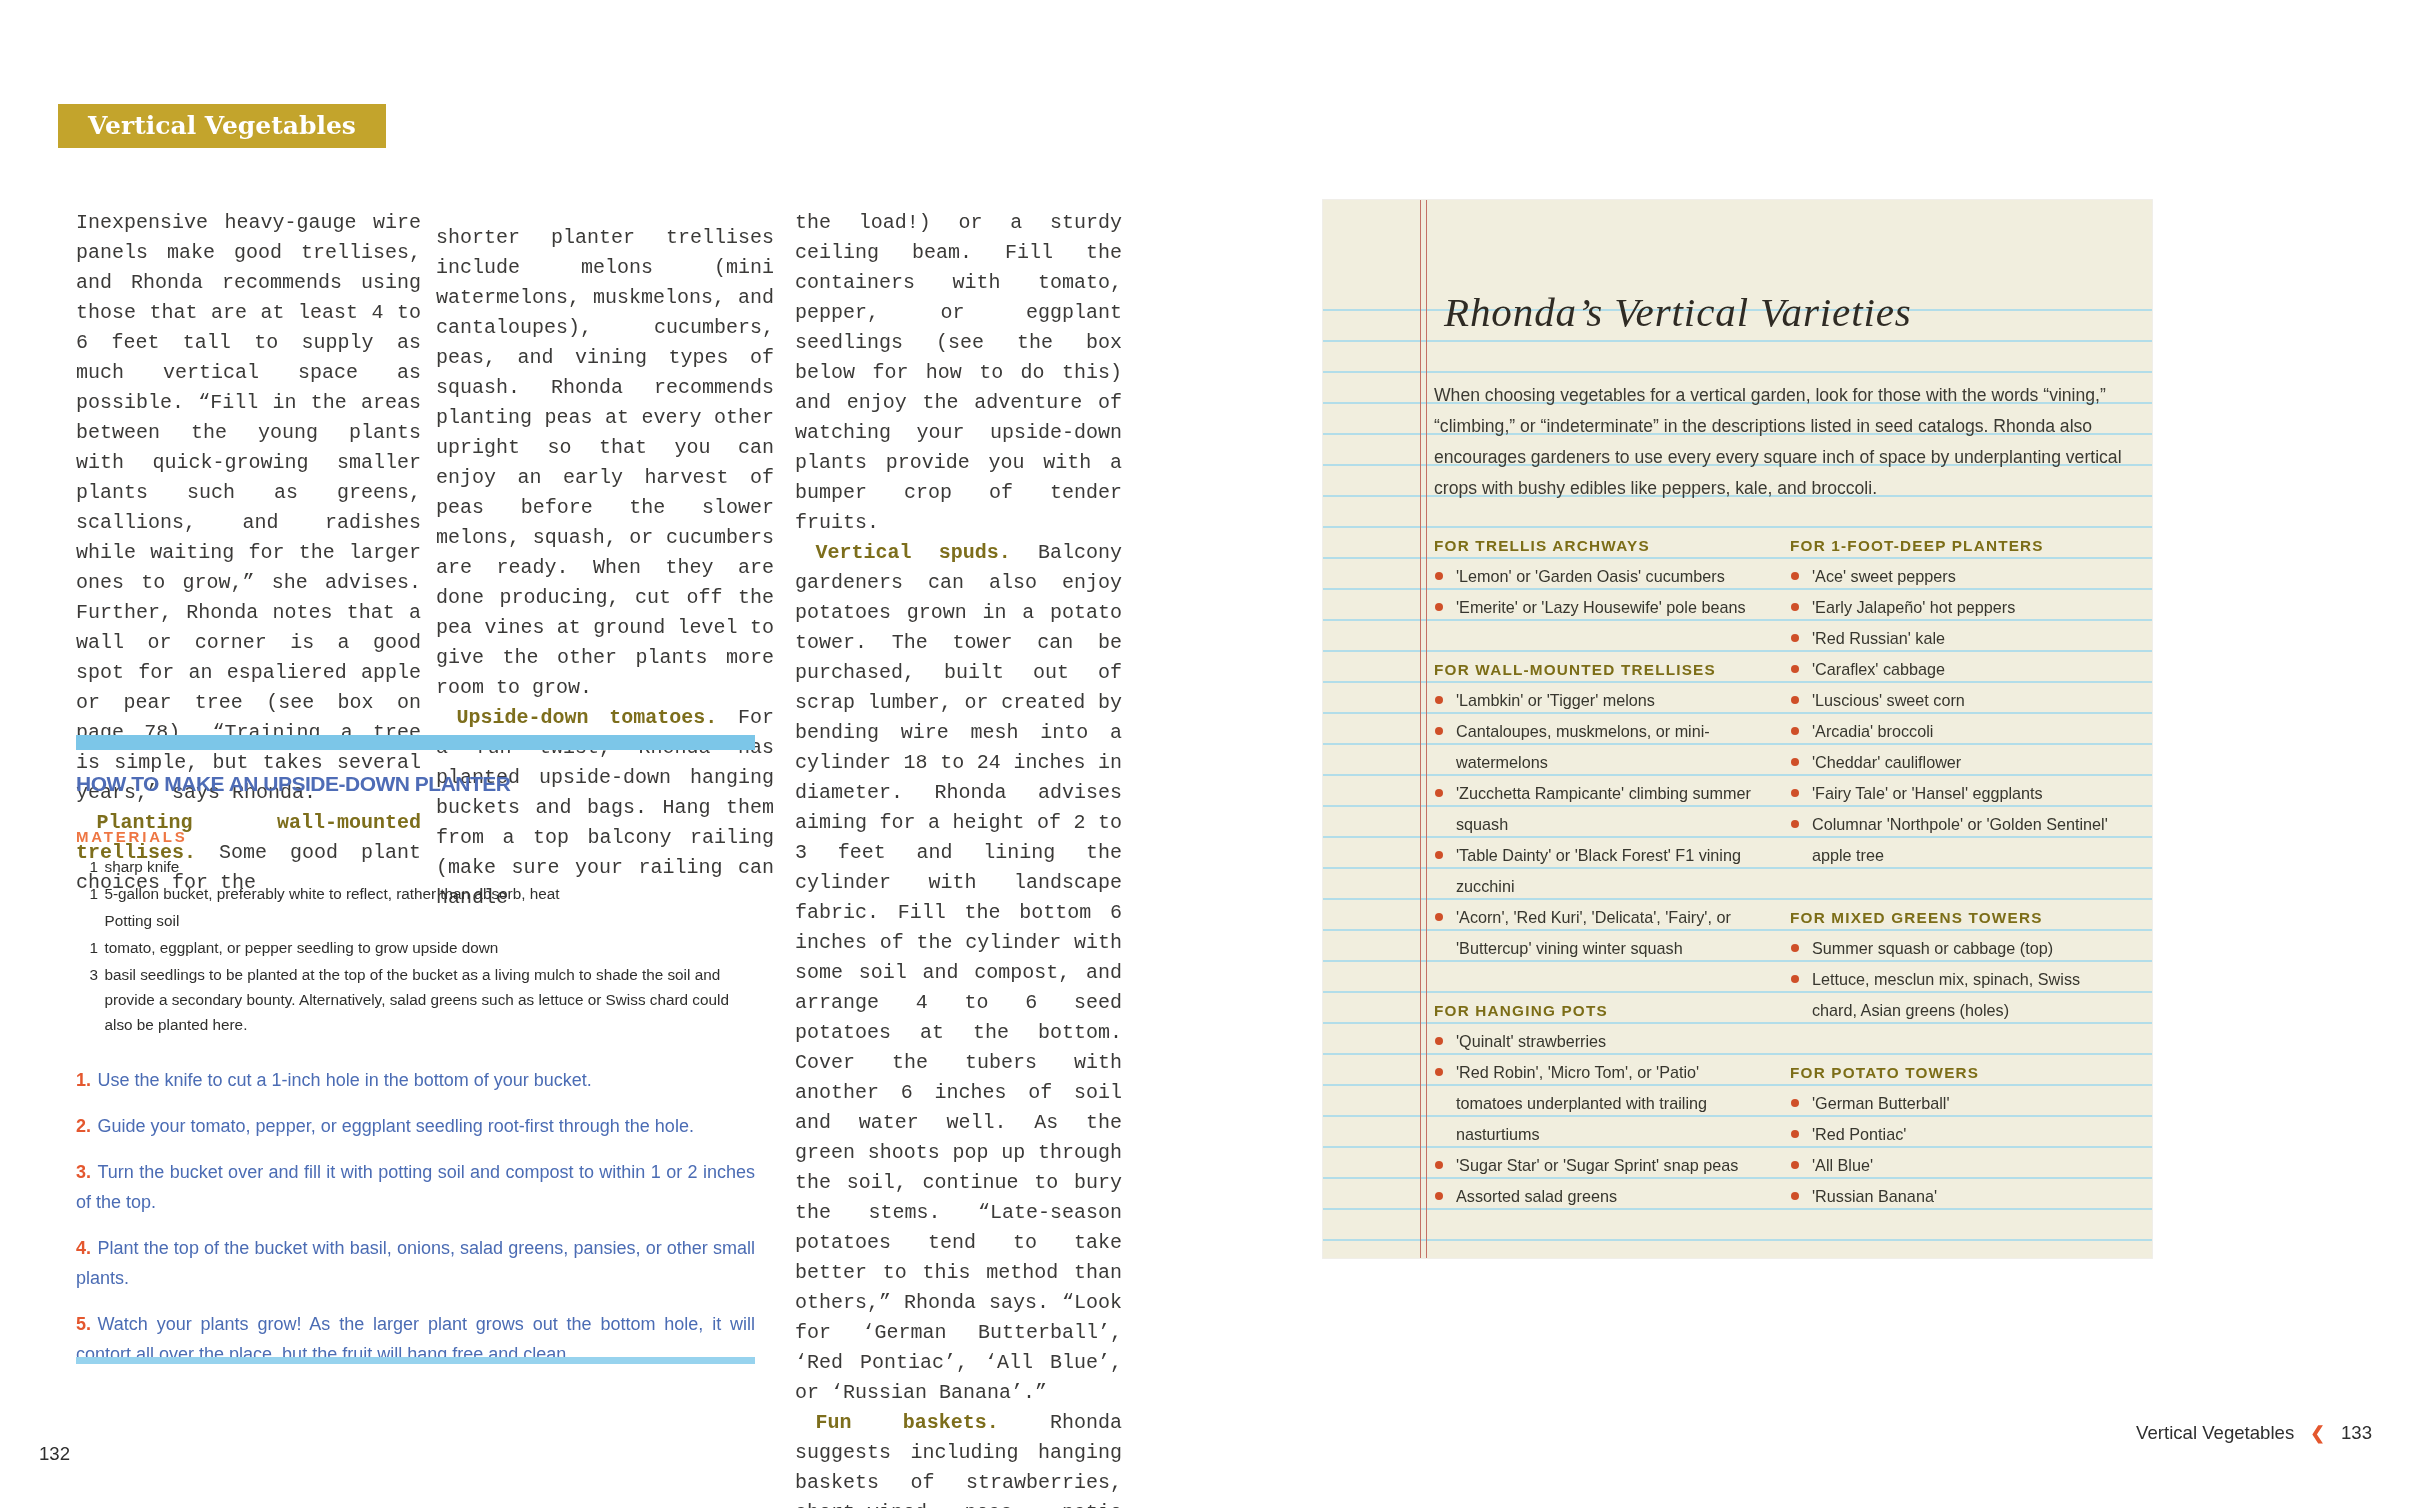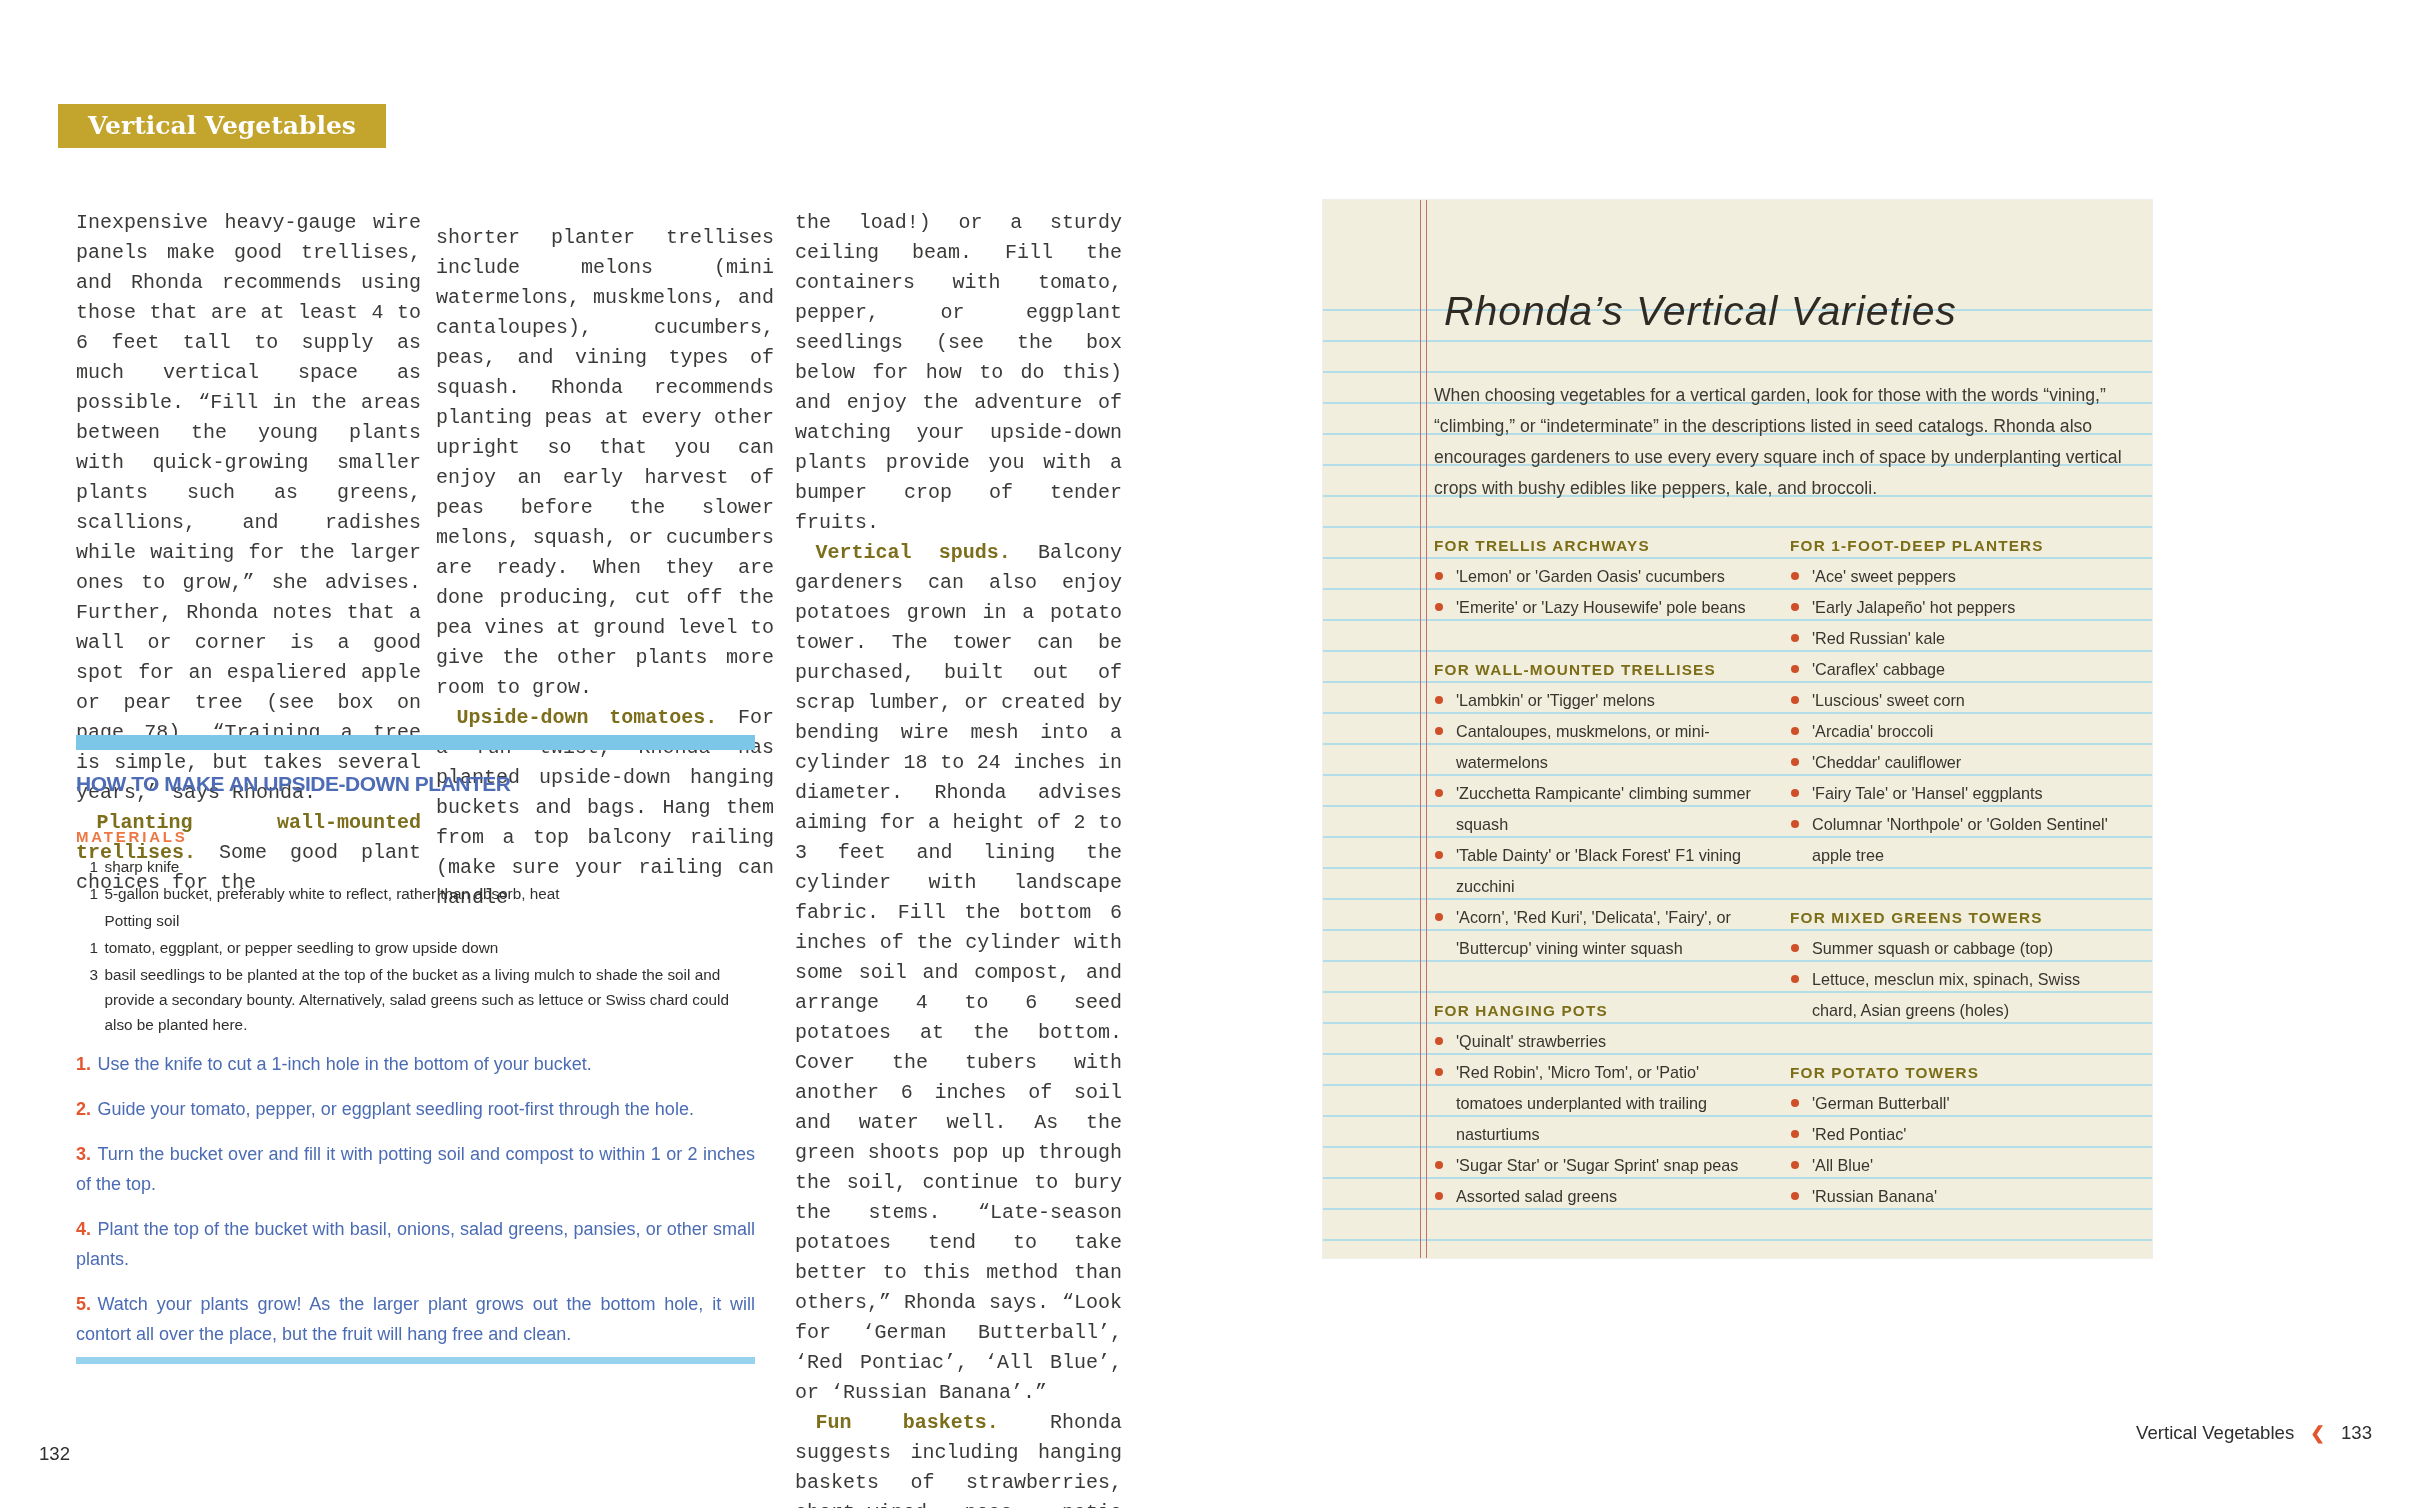--- a/index.html
+++ b/index.html
@@ -28,31 +28,31 @@
   .bar.bottom{top:622px;height:6.5px;background:#97d3ee;}
   .howto h2{position:absolute;left:0;top:37px;margin:0;font-size:21px;letter-spacing:-0.5px;
     font-weight:bold;color:#4e6cb6;white-space:nowrap;}
   .mats-label{position:absolute;left:0;top:93px;font-size:15px;font-weight:bold;
     letter-spacing:2.8px;color:#ee7643;}
   .mats{position:absolute;left:0;top:119px;width:100%;}
   .mat-row{display:flex;font-size:15.3px;line-height:25px;color:#2f2f2d;margin-bottom:1.9px;}
   .mat-qty{width:22px;text-align:right;margin-right:6.5px;flex:none;}
   .mat-text{flex:1;}
   .steps{position:absolute;left:0;top:314px;width:100%;}
-  .step{margin:0 0 15px 0;font-size:18px;line-height:30px;color:#4b6cb4;text-align:justify;}
+  .step{margin:16px 0 15px 0;font-size:18px;line-height:30px;color:#4b6cb4;text-align:justify;}
   .step-num{font-weight:bold;color:#e4572e;margin-right:6.5px;}
 
   
   .notebook{position:absolute;left:1323px;top:200px;width:829px;height:1058px;background:#f1eede;
     box-shadow:0 0 0 0.9px rgba(160,150,120,0.18);}
   .nb-lines{position:absolute;left:0;right:0;top:109px;height:936px;
     background:repeating-linear-gradient(180deg,#b2dde9 0px,#b2dde9 1.9px,rgba(0,0,0,0) 1.9px,rgba(0,0,0,0) 31px);}
   .nb-margin{position:absolute;left:97px;top:0;bottom:0;width:4.6px;
     border-left:1.4px solid #c47065;border-right:1.4px solid #c47065;}
-  .nb-title{position:absolute;left:121px;top:88px;font-family:Liberation Sans, sans-serif;
+  .nb-title{position:absolute;left:121px;top:88px;font-family:Liberation Serif, serif;
     font-style:italic;font-size:41px;color:#2f2b24;letter-spacing:0.9px;white-space:nowrap;}
   .nb-intro{position:absolute;left:111px;top:180px;width:702px;font-size:17.6px;
     line-height:31px;color:#3b3a33;}
   .nb-col{position:absolute;top:330px;}
   .nb-left{left:111px;width:336px;}
   .nb-right{left:467px;width:345px;}
   .nb-row{position:relative;height:31px;line-height:31px;white-space:nowrap;}
   .nb-row .nb-text{display:block;padding-left:22px;font-size:16.2px;color:#37362e;}
   .nb-header .nb-text{padding-left:0;font-weight:bold;color:#7c6d17;font-size:15.3px;letter-spacing:1.2px;}
   .nb-bullet{position:absolute;left:0.9px;top:11px;width:8.4px;height:8.4px;border-radius:50%;background:#cf4f28;}

